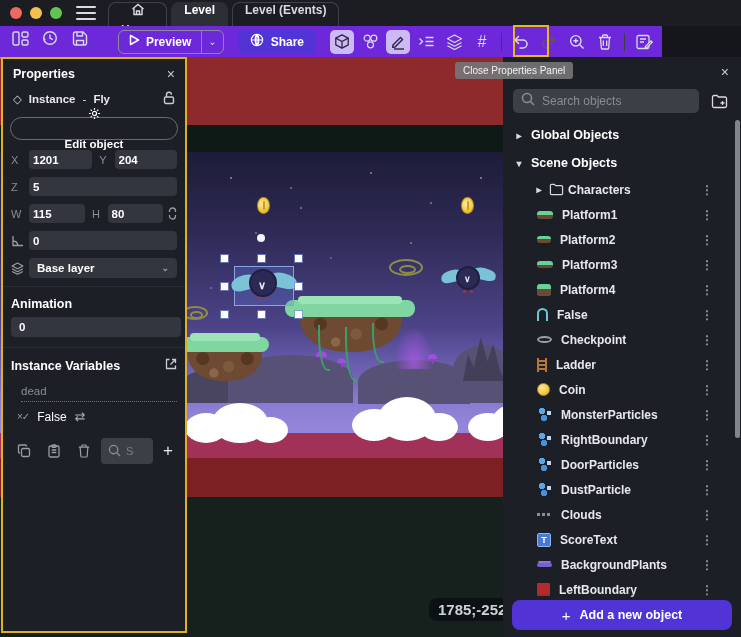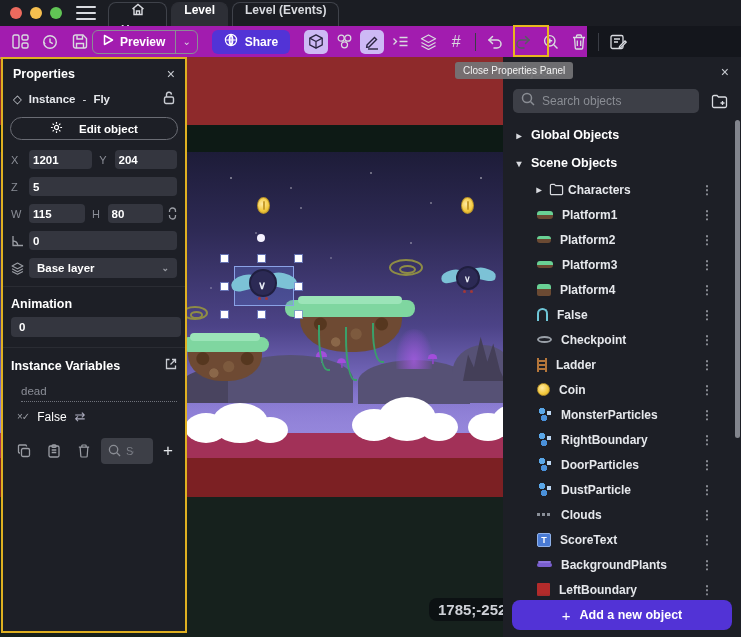--- a/index.html
+++ b/index.html
@@ -13,21 +13,21 @@
   .dot { width:12px; height:12px; border-radius:50%; }
   .dot.r{background:#ec6a5e;} .dot.y{background:#f5bf4f;} .dot.g{background:#61c455;}
   .burger { width:20px; height:14px; margin:0 12px 6px 4px; display:flex; flex-direction:column; justify-content:space-between; cursor:pointer; }
   .burger i { display:block; height:2px; background:#d9dbe0; border-radius:1px; }
   .tab { display:flex; align-items:center; gap:7px; height:24px; padding:0 12px; border:1px solid #3f424a; border-bottom:none; border-radius:8px 8px 0 0; margin-right:4px; font-size:12px; font-weight:700; color:#d9dbe0; background:transparent; cursor:pointer;flex-direction:column; }
   .tab.active { background:#2d2f36; border-color:#2d2f36; color:#fff; }
   .tab .x { font-size:12px; color:#aeb1b8; font-weight:400; }
   .home-icon svg{ display:block; }
 
   
-  .toolbar { position:absolute; left:0; top:26px; width:587px; height:31px; background:#a21caf; display:flex; align-items:center; }
+  .toolbar { position:absolute; left:0; top:26px; width:662px; height:31px; background:#6d28d9; display:flex; }
   .tb-left { display:flex; gap:6px; padding-left:8px; }
   .icon-btn { width:24px; height:24px; display:flex; align-items:center; justify-content:center; border-radius:5px; color:#d9dbe0; cursor:pointer; flex:none; }
   .icon-btn svg { display:block; }
   .icon-btn.active { background:#cdb9f5; color:#2a2440; }
   .icon-btn.dim { color:#585b63; }
   .tb-right { display:flex; align-items:center; gap:4px; margin-left:auto; padding-right:6px; }
   .preview-btn { display:flex; align-items:stretch; border:1px solid #8a8d94; border-radius:6px; height:24px; overflow:hidden; cursor:pointer; }
   .preview-main { display:flex; align-items:center; gap:6px; padding:0 10px; font-size:12px; font-weight:700; color:#fff; }
   .preview-caret { display:flex; align-items:center; padding:0 6px; border-left:1px solid #8a8d94; color:#d9dbe0; font-size:10px; }
   .share-btn { display:flex; align-items:center; gap:7px; height:24px; padding:0 12px; margin:0 10px; background:#5233d6; border-radius:6px; font-size:12px; font-weight:700; color:#fff; cursor:pointer; }
@@ -84,21 +84,21 @@
   .coord-badge { position:absolute; left:429px; top:541px; background:rgba(10,14,18,.85); color:#cfd2d8; font-size:15px; font-weight:700; padding:3px 9px; border-radius:8px; }
 
   
   .props { position:absolute; left:1px; top:57px; width:186px; height:576px; background:#1d1f26; border:2px solid #dfb021; z-index:20; font-size:11.5px; }
   .props-header { display:flex; align-items:center; justify-content:space-between; padding:8px 10px 6px 10px; }
   .props-title { font-size:12.5px; font-weight:700; color:#fff; }
   .close-x { color:#c9ccd2; font-size:14px; cursor:pointer; line-height:1; }
   .inst-row { display:flex; align-items:center; gap:7px; padding:4px 10px 8px 10px; color:#e6e8ec; }
   .inst-row .name { font-weight:700; }
   .inst-row .lock { margin-left:auto; }
-  .edit-btn { display:flex; align-items:center; justify-content:center; gap:16px; height:23px; margin:2px 7px 10px 7px; border:1px solid #6a6c74; border-radius:12px; font-weight:700; color:#fff; cursor:pointer; font-size:11.5px; }
+  .edit-btn { display:flex; align-items:center; justify-content:center; gap:16px; height:23px; margin:2px 7px 10px 7px; border:1px solid #6a6c74; border-radius:12px; font-weight:700; color:#fff; cursor:pointer; font-size:11.5px;flex-direction:column; }
   .frow { display:flex; align-items:center; gap:5px; padding:0 8px; margin-bottom:8px; }
   .flabel { width:13px; color:#8a8d96; font-size:11px; flex:none; text-align:left; }
   .finput { flex:1; min-width:0; height:19px; background:#34363f; border:none; border-radius:4px; color:#fff; font-weight:700; font-size:11.5px; padding:0 4px; font-family:"Liberation Sans",sans-serif; }
   .ficon { color:#8a8d96; flex:none; display:flex; }
   .layer-select { flex:1; height:20px; background:#34363f; border-radius:4px; display:flex; align-items:center; justify-content:space-between; padding:0 8px; font-weight:700; color:#fff; cursor:pointer; }
   .layer-select .caret { color:#9a9da4; font-size:9px; }
   .sec-head { display:flex; align-items:center; justify-content:space-between; padding:10px 8px 6px 8px; font-size:12.5px; font-weight:700; color:#fff; border-top:1px solid #2a2c33; margin-top:2px; }
   .anim-input { display:block; width:170px; margin:0 8px 10px 8px; height:20px; background:#34363f; border:none; border-radius:4px; color:#fff; font-weight:700; font-size:11.5px; padding:0 8px; font-family:"Liberation Sans",sans-serif; }
   .var-name { margin:6px 8px 0 18px; color:#8a8d96; padding-bottom:4px; border-bottom:1px dotted #6f727b; }
   .var-row { display:flex; align-items:center; gap:8px; margin:7px 8px 4px 14px; }

